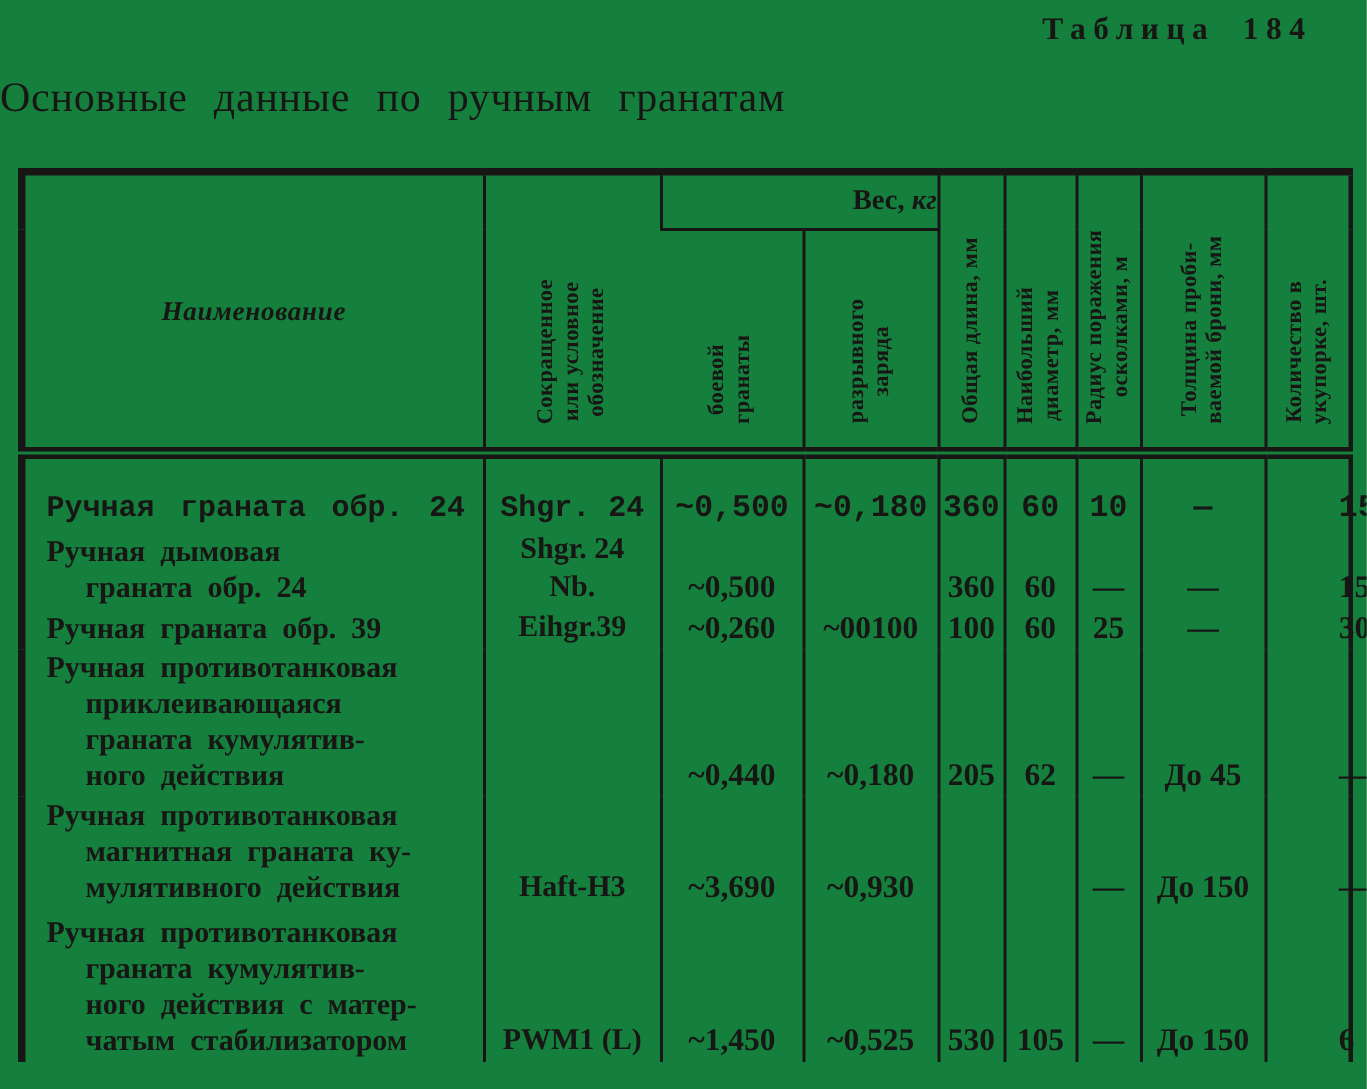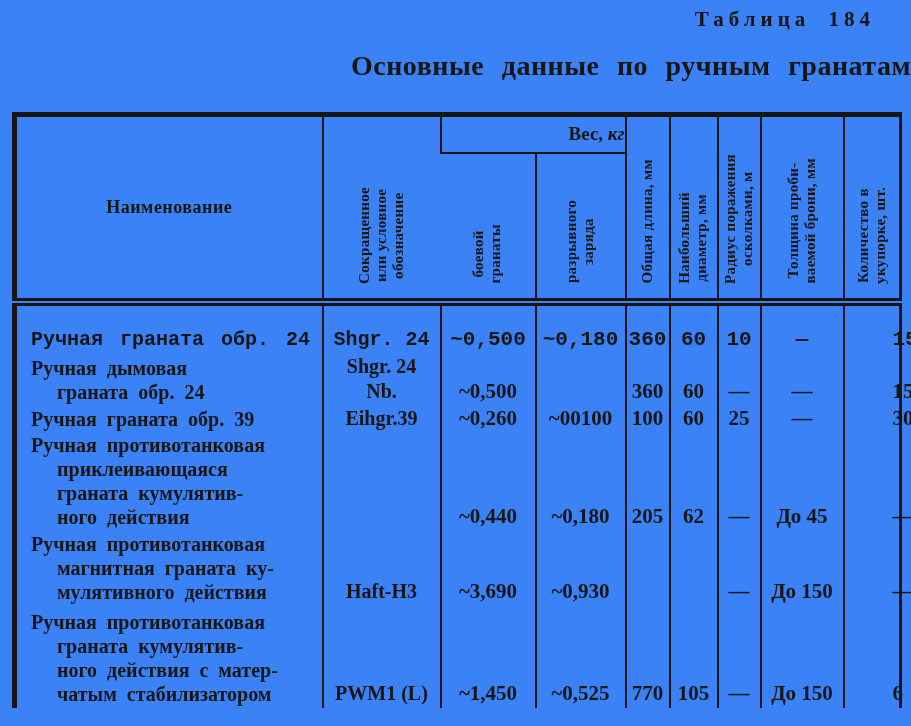--- a/index.html
+++ b/index.html
@@ -6,35 +6,35 @@
   body {
     width: 911px; height: 726px;
     background: #efede8;
     font-family: "Liberation Serif", serif;
     color: #171614;
     -webkit-font-smoothing: antialiased;
   }
   .page {
     position: relative;
     width: 911px; height: 726px;
-    background: #3b82f6;
+    background: #15803d;
     overflow: hidden;
   }
   .table-label {
     position: absolute;
     top: 7px; right: 36px;
     font-size: 21px; font-weight: bold;
     letter-spacing: 5px;
     word-spacing: 8px;
   }
   .title {
     position: absolute;
     top: 50px; left: 0; width: 100%;
-    text-align: right;
-    font-size: 28px; font-weight: bold;
+    text-align: left;
+    font-size: 28px; font-weight: normal;
     word-spacing: 10px;
     letter-spacing: 0.5px;
   }
   table.grenade-table {
     position: absolute;
     top: 112px; left: 12px;
     border-collapse: collapse;
     table-layout: fixed;
     width: 886px;
     border-top: 5px solid #171614;
@@ -43,21 +43,21 @@
     border-bottom: none;
     background: transparent;
   }
   th, td { border-left: 2px solid #171614; padding: 0; }
   th:first-child, td:first-child { border-left: none; }
   thead th { border-bottom: 8px double #171614; font-weight: bold; }
   thead tr.r1 { height: 38px; }
   thead tr.r2 { height: 149px; }
   .th-name {
     vertical-align: middle; text-align: center;
-    font-size: 18px; letter-spacing: 0.5px;
+    font-size: 18px; letter-spacing: 0.5px; font-style: italic;
   }
   .th-weight-group {
     vertical-align: middle; text-align: right;
     font-size: 19px;
     border-bottom: 2px solid #171614;
   }
   .th-weight-group .unit { font-style: italic; }
   .th-rot { vertical-align: bottom; text-align: center; padding-bottom: 10px; }
   .vrot {
     display: inline-block;
@@ -228,21 +228,21 @@
         <td class="c-qty">—</td>
       </tr>
       <tr class="row-6">
         <td class="c-name">Ручная противотанковая
 граната кумулятив-
 ного действия с матер-
 чатым стабилизатором</td>
         <td class="c-desig">PWM1 (L)</td>
         <td class="c-num">~1,450</td>
         <td class="c-num">~0,525</td>
-        <td class="c-num">770</td>
+        <td class="c-num">530</td>
         <td class="c-num">105</td>
         <td class="c-num">—</td>
         <td class="c-num">До 150</td>
         <td class="c-qty">6</td>
       </tr>
     </tbody>
   </table>
 </div>
 
 </body></html>

